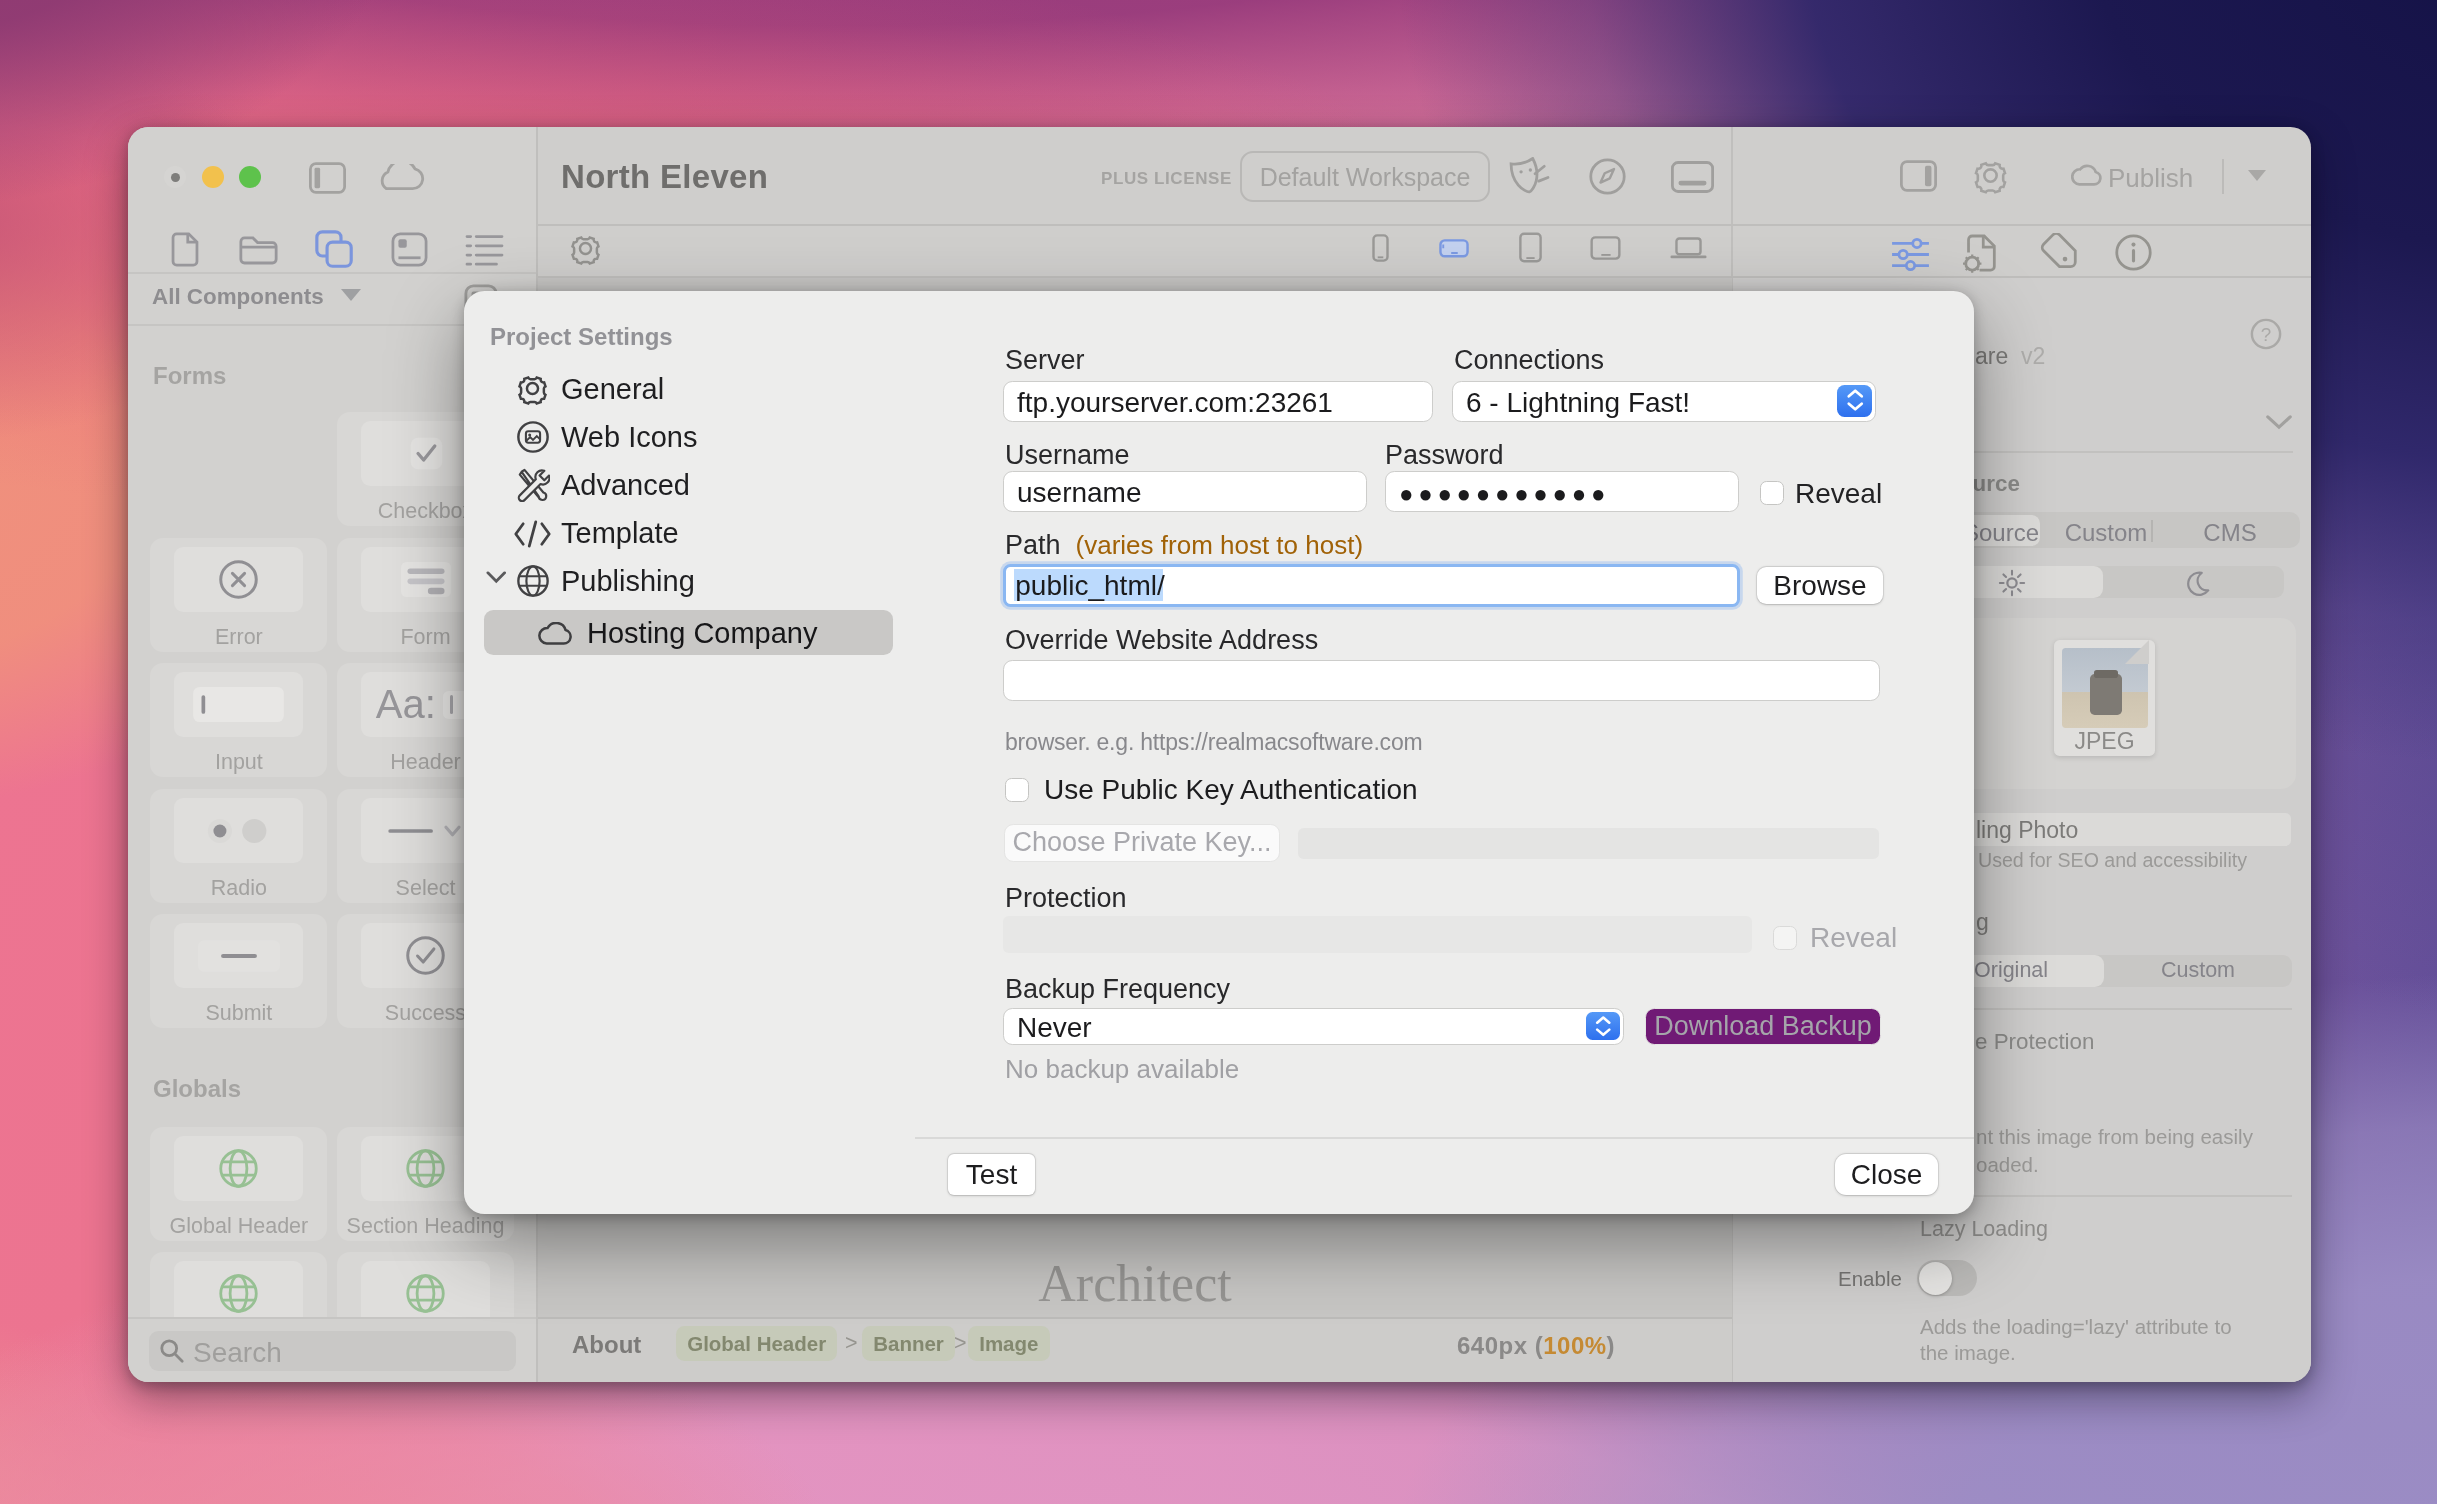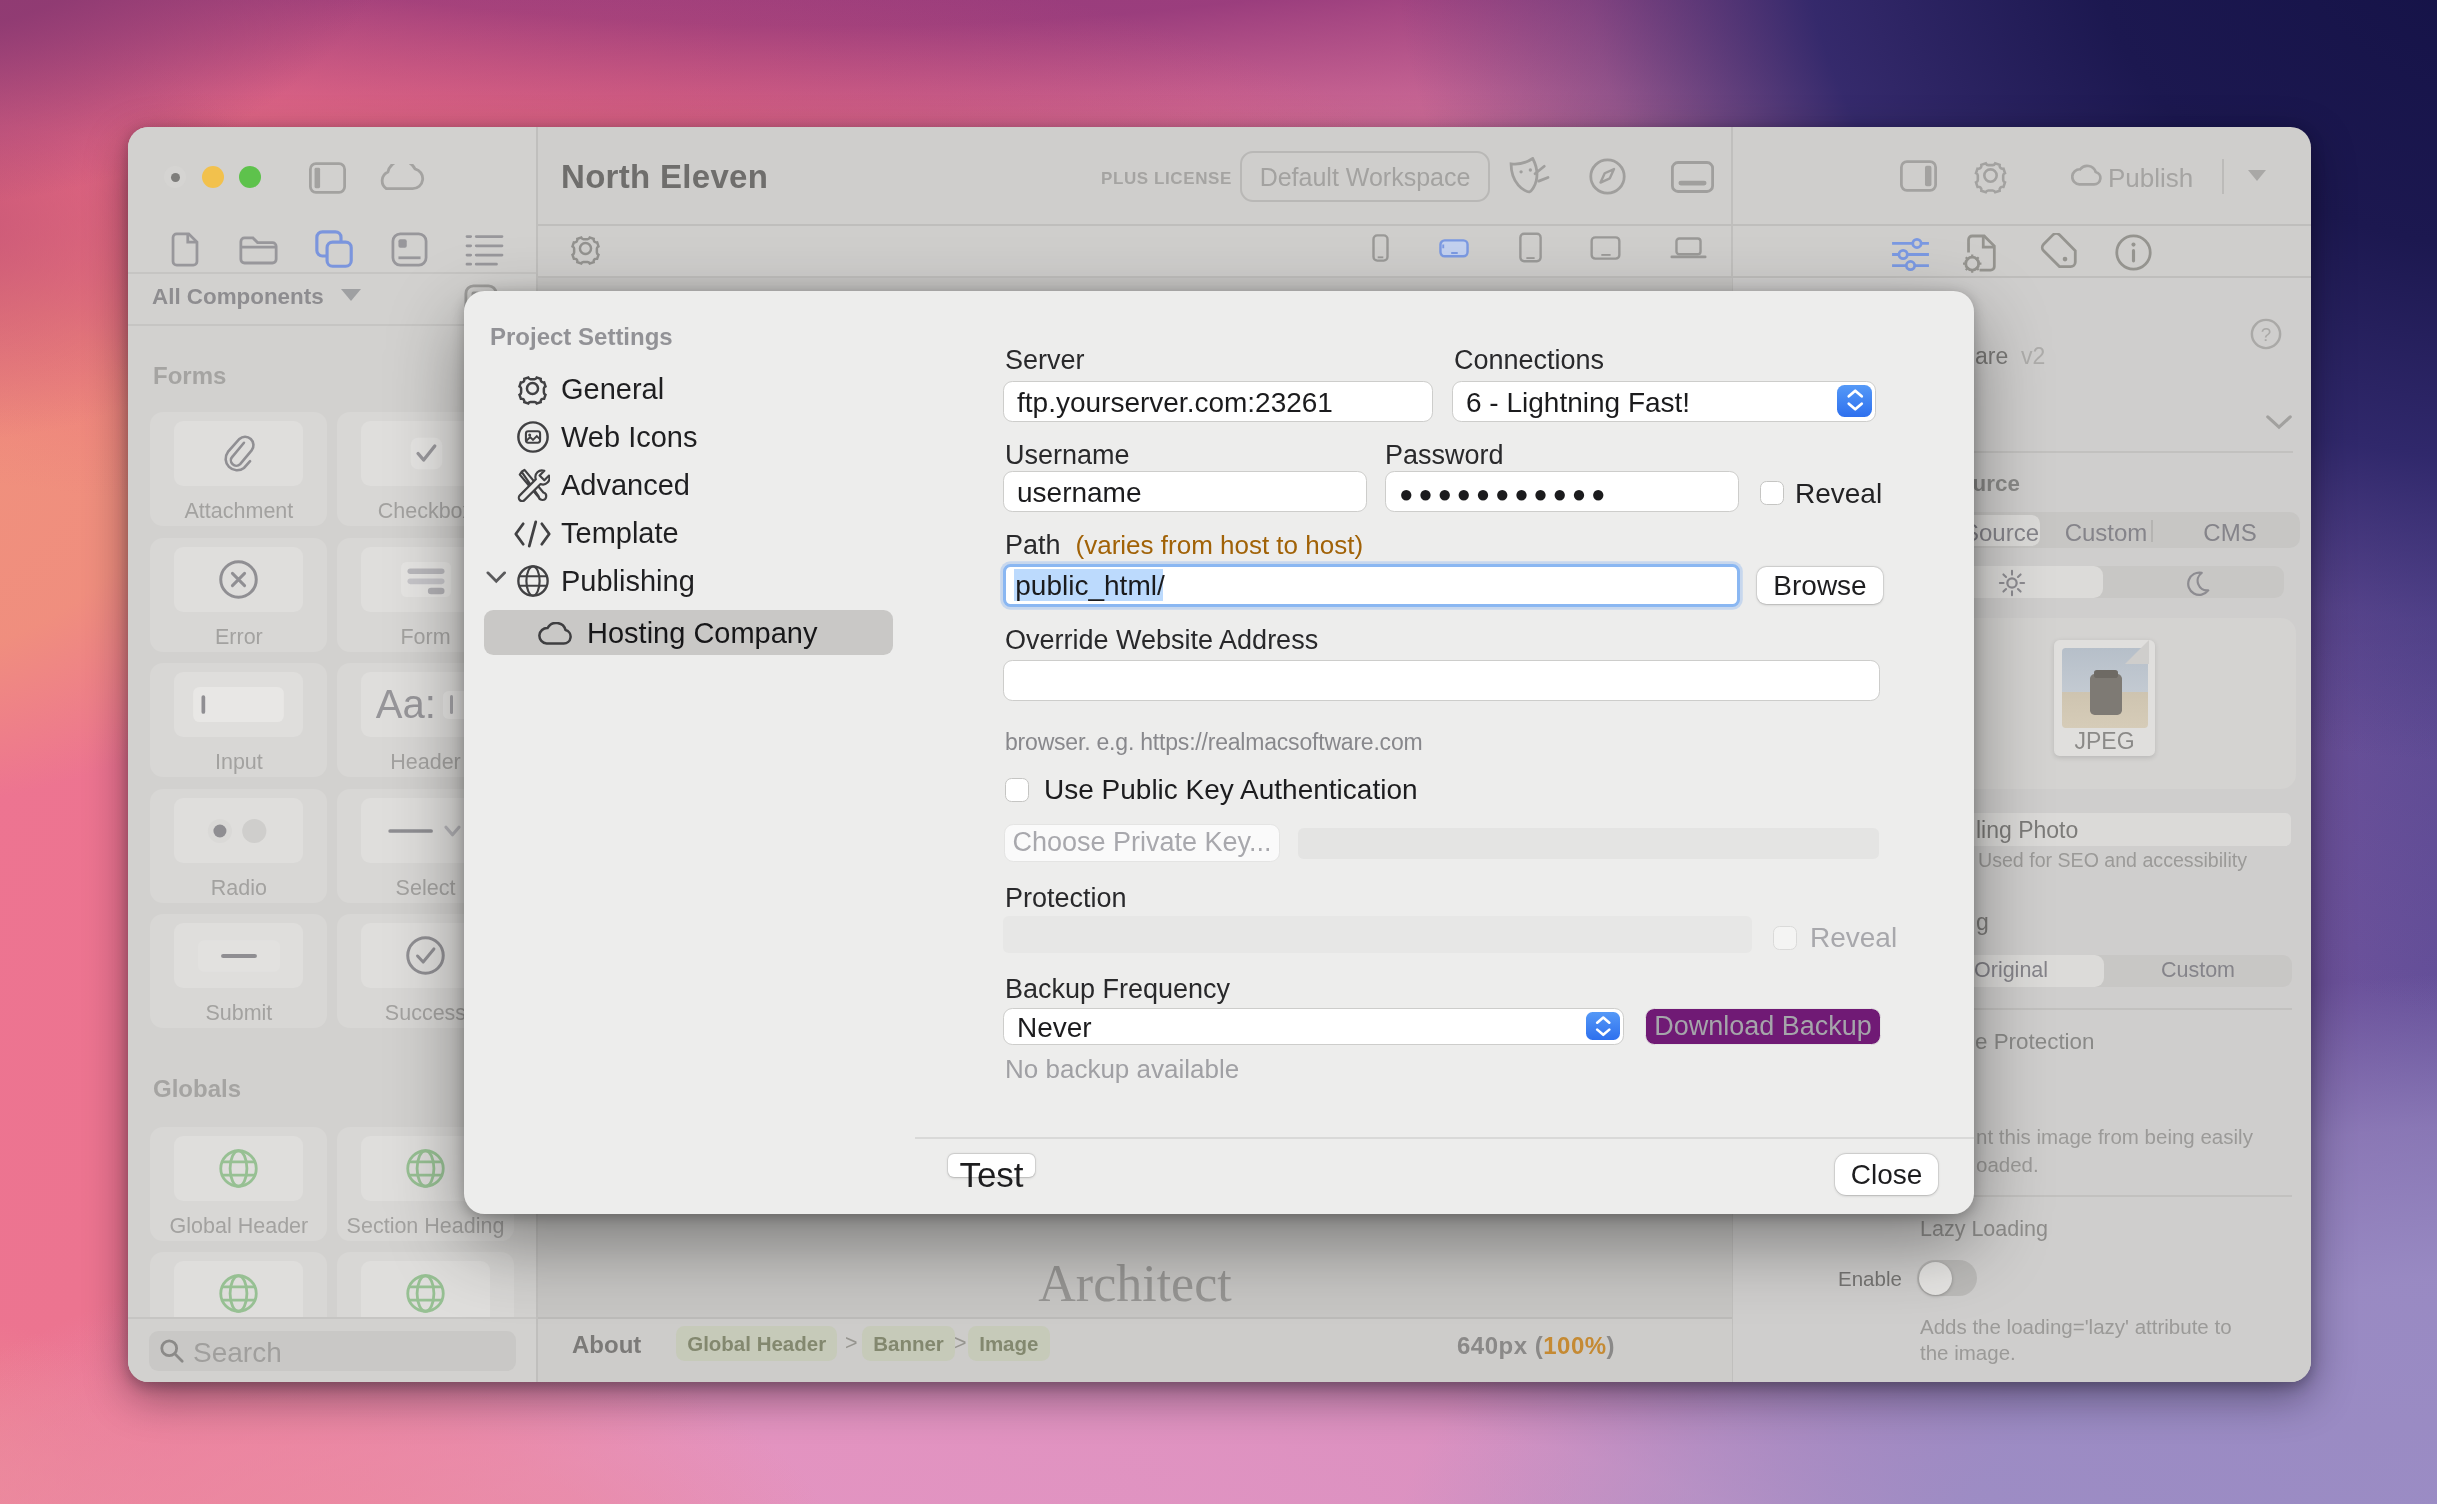--- a/index.html
+++ b/index.html
@@ -105,28 +105,20 @@
         <rect x="2" y="2" width="32" height="32" rx="8" fill="none" stroke="#a09f9d" stroke-width="3"></rect>
         <rect x="8" y="8" width="8" height="8" rx="2" fill="#a09f9d"></rect>
         <rect x="20" y="8" width="8" height="8" rx="2" fill="#a09f9d"></rect>
         <rect x="8" y="20" width="8" height="8" rx="2" fill="#a09f9d"></rect>
         <rect x="20" y="20" width="8" height="8" rx="2" fill="#a09f9d"></rect>
       </svg>
     <div class="hdiv" style="left:0; width:408px; top:197px; background:#c6c5c3;"></div>
 
     <div class="abs" style="left:25px; top:235px; font-size:24px; font-weight:700; color:#a5a4a2;">Forms</div>
 
-    <div class="card" style="left:22.4px; top:285px;">
-      <div class="tile">
-          <svg width="41" height="43" viewBox="0 0 44 46">
-            <path d="M30 10 L15 28 a7 7 0 0 0 10 10 L40 20 a11 11 0 0 0 -16 -15 L9 22 a15 15 0 0 0 21 21 l8 -9" fill="none" stroke="#908f93" stroke-width="3.4" stroke-linecap="round" transform="scale(0.82) translate(4,4)"></path>
-          </svg>
-        </div>
-      <div class="clab">Attachment</div>
-    </div>
     <div class="card" style="left:209px; top:285px;">
       <div class="tile">
           <svg width="45" height="39" viewBox="0 0 48 42">
             <rect x="8" y="4" width="34" height="34" rx="8" fill="#e6e5e3"></rect>
             <path d="M16 21 l6 7 L34 13" fill="none" stroke="#99989c" stroke-width="3.6" stroke-linecap="round" stroke-linejoin="round"></path>
           </svg>
         </div>
       <div class="clab">Checkbox</div>
     </div>
     <div class="card" style="left:22.4px; top:411px;">
@@ -499,16 +491,16 @@
     <div class="txt" style="top:2.8px;">Never</div>
     <div class="abs" style="right:2.8px; top:2.8px; width:34px; height:28px; border-radius:6.5px; background:linear-gradient(#5599f7,#2e70ee);">
       <svg style="position:absolute;left:6.5px;top:2.8px;" width="20.5" height="22.4" viewBox="0 0 22 26">
           <path d="M4 9 l7 -6 7 6 M4 17 l7 6 7 -6" fill="none" stroke="#fff" stroke-width="3" stroke-linecap="round" stroke-linejoin="round"></path>
         </svg>
     </div>
   </div>
   <div class="abs" style="left:1181px; top:717px; width:236px; height:37px; background:#701a75; border:1.9px solid #e5e5e4; border-radius:9.3px; text-align:center; line-height:35px; font-size:27px; color:#a5a5aa;">Download Backup</div>
   <div class="abs" style="left:541px; top:763px; font-size:26px; color:#a0a0a4;">No backup available</div>
   <div class="hdiv" style="left:451px; width:1059px; top:846px; background:#d9d9d8;"></div>
-  <div class="abs" style="left:484px; top:863px; width:87px; height:23px; background:#fff; border-radius:6px; box-shadow:0 0 0 0.9px rgba(0,0,0,0.08), 0 0.9px 2.8px rgba(0,0,0,0.18); text-align:center; line-height:41px; font-size:35px; color:#1d1d1f;">Test</div>
+  <div class="abs" style="left:484px; top:863px; width:87px; height:41px; background:#fff; border-radius:6px; box-shadow:0 0 0 0.9px rgba(0,0,0,0.08), 0 0.9px 2.8px rgba(0,0,0,0.18); text-align:center; line-height:41px; font-size:28px; color:#1d1d1f;">Test</div>
   <div class="abs" style="left:1371px; top:863px; width:103px; height:41px; background:#fff; border-radius:11.2px; box-shadow:0 0 0 0.9px rgba(0,0,0,0.08), 0 0.9px 2.8px rgba(0,0,0,0.18); text-align:center; line-height:41px; font-size:28px; color:#1d1d1f;">Close</div>
 </div>
 
 
 </body></html>

